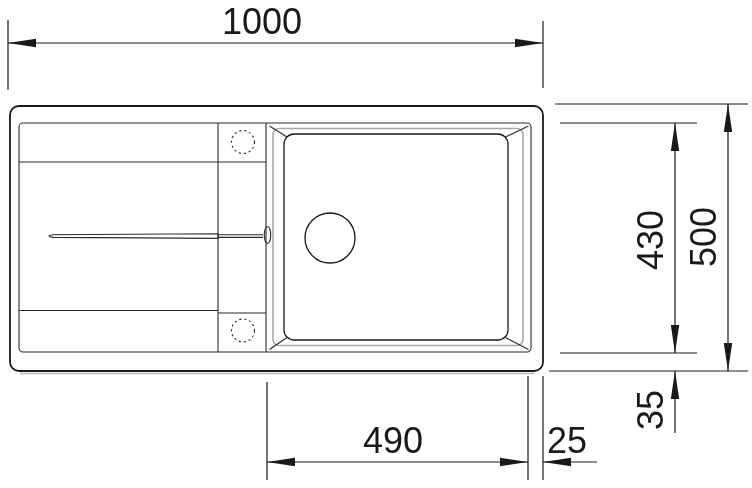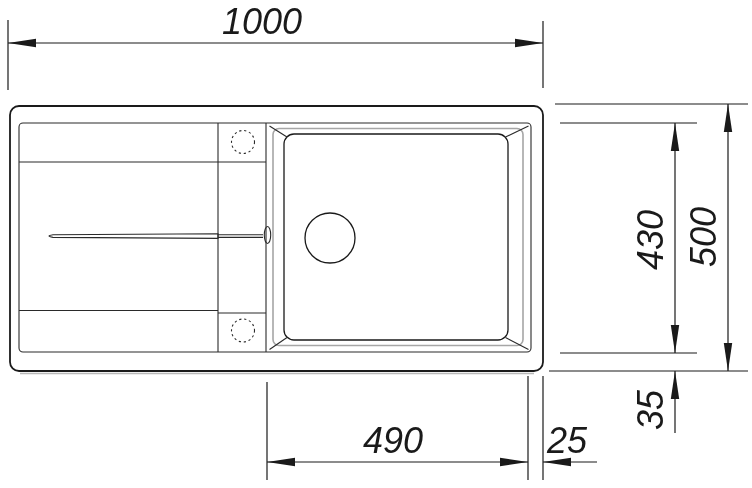--- a/index.html
+++ b/index.html
@@ -7,21 +7,20 @@
     padding: 0;
     background: #ffffff;
   }
   .stage {
     position: relative;
     width: 752px;
     height: 488px;
     background: #ffffff;
     overflow: hidden;
     font-family: "Liberation Sans", sans-serif;
-    font-style: italic;
   }
   svg { display: block; }
   .obj-line  { stroke: #1a1a1a; stroke-width: 1.3; fill: none; }
   .obj-thick { stroke: #1a1a1a; stroke-width: 1.8; fill: none; }
   .obj-thin  { stroke: #2a2a2a; stroke-width: 1.1; fill: none; }
   .shade     { stroke: #a6a6a6; stroke-width: 1.6; fill: none; }
   .dim-line  { stroke: #1a1a1a; stroke-width: 1.2; fill: none; }
   .dim-arrow { fill: #1a1a1a; stroke: none; }
   .dim-label {
     font-family: "Liberation Sans", sans-serif;

